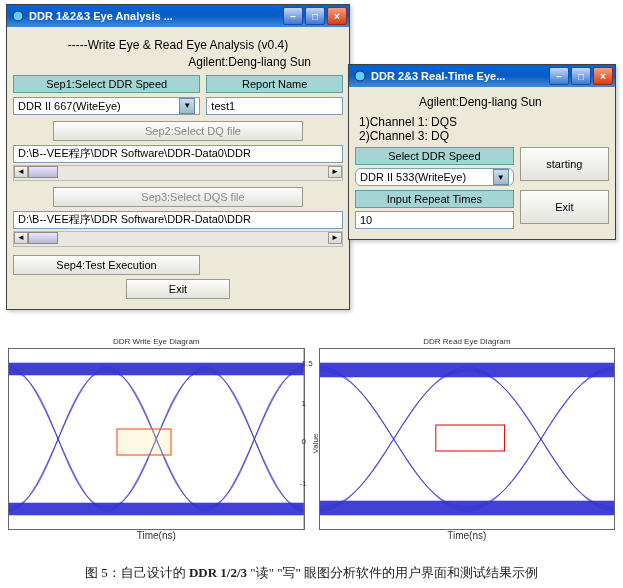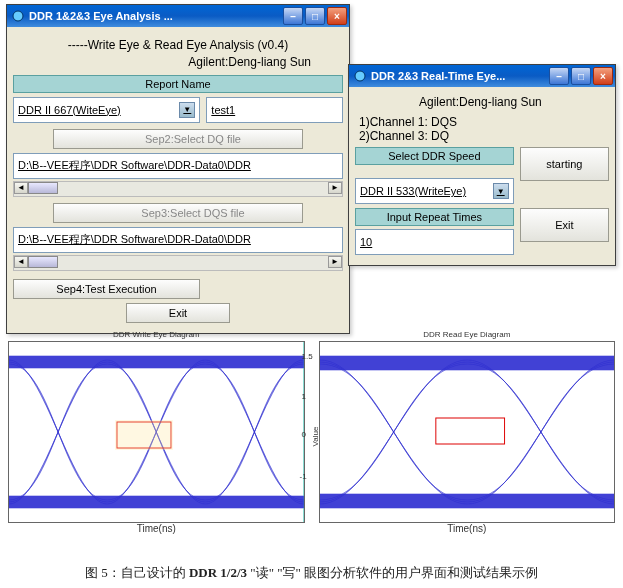--- a/index.html
+++ b/index.html
@@ -50,24 +50,23 @@
     border:1px solid #5aa0a0;
     text-align:center;
     padding:2px 4px;
     font-size:11px;
   }
   .input, .select {
     background:#fff;
     border:1px solid #7f9db9;
     padding:2px 4px;
     font-size:11px;
-    height:26px;
+    height:18px;
     box-sizing:border-box;
     width:100%;
-    text-decoration:underline;
   }
   .select { display:flex; align-items:center; justify-content:space-between;}
   .select .caret {
     width:14px; height:14px;
     background:linear-gradient(#cde,#9bc);
     border:1px solid #6b8aaa;
     display:flex; align-items:center; justify-content:center;
     font-size:8px;
   }
   .btn {
@@ -96,21 +95,21 @@
   .scrollbar .sbtn.l{left:0}
   .scrollbar .sbtn.r{right:0}
   .scrollbar .thumb{
     position:absolute; top:0; left:14px; width:30px; height:12px;
     background:linear-gradient(#e8e8ff,#b8b8d8);
     border:1px solid #888; box-sizing:border-box;
   }
 
   
   .charts { position:absolute; top:330px; left:8px; right:8px; display:flex; gap:14px;}
-  .chart { flex:1; }
+  .chart { flex:1;margin-top:7px; }
   .chart-title { font-size:8px; text-align:center; color:#333; margin-bottom:2px;}
   .chart-area {
     border:1px solid #666;
     height:180px;
     position:relative;
     background:#14b8a6;
   }
   .chart-area svg{width:100%;height:100%;}
   .caption {
     position:absolute; bottom:6px; left:0; right:0;
@@ -139,20 +138,21 @@
       <div class="tbtn close">×</div>
     </div>
   </div>
   <div class="body">
     <div class="header-text">
       <div>-----Write Eye &amp; Read Eye Analysis (v0.4)</div>
       <div style="text-align:right;padding-right:30px;">Agilent:Deng-liang Sun</div>
     </div>
 
     <div class="row">
+      <div class="label-box" style="flex:1.4">Sep1:Select DDR Speed</div>
       <div class="label-box" style="flex:1">Report Name</div>
     </div>
     <div class="row">
       <div class="select" style="flex:1.4">
         <span>DDR II 667(WiteEye)</span>
         <span class="caret">▼</span>
       </div>
       <input class="input" style="flex: 1 1 0%;" value="test1">
     </div>
 
@@ -204,21 +204,21 @@
       <div style="padding-left:60px;">Agilent:Deng-liang Sun</div>
     </div>
     <div style="padding:4px;font-size:12px;">
       <div>1)Channel 1: DQS</div>
       <div>2)Channel 3: DQ</div>
     </div>
 
     <div class="row" style="align-items:flex-start;">
       <div style="flex:1.6">
         <div class="label-box">Select DDR Speed</div>
-        <div class="select" style="margin-top:13px;">
+        <div class="select" style="margin-top:3px;border-radius:6px;">
           <span>DDR II 533(WriteEye)</span>
           <span class="caret">▼</span>
         </div>
       </div>
       <div class="btn" style="flex:0.8;padding:10px 4px;">starting</div>
     </div>
 
     <div class="row" style="align-items:flex-start;margin-top:4px;">
       <div style="flex:1.6">
         <div class="label-box">Input Repeat Times</div>

